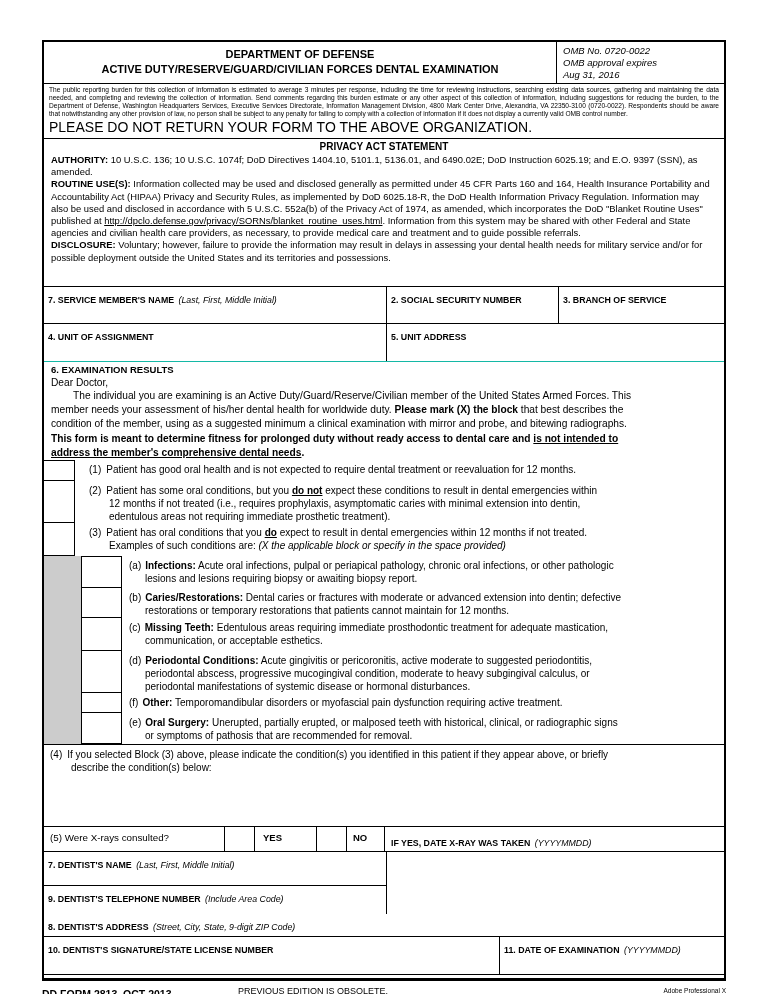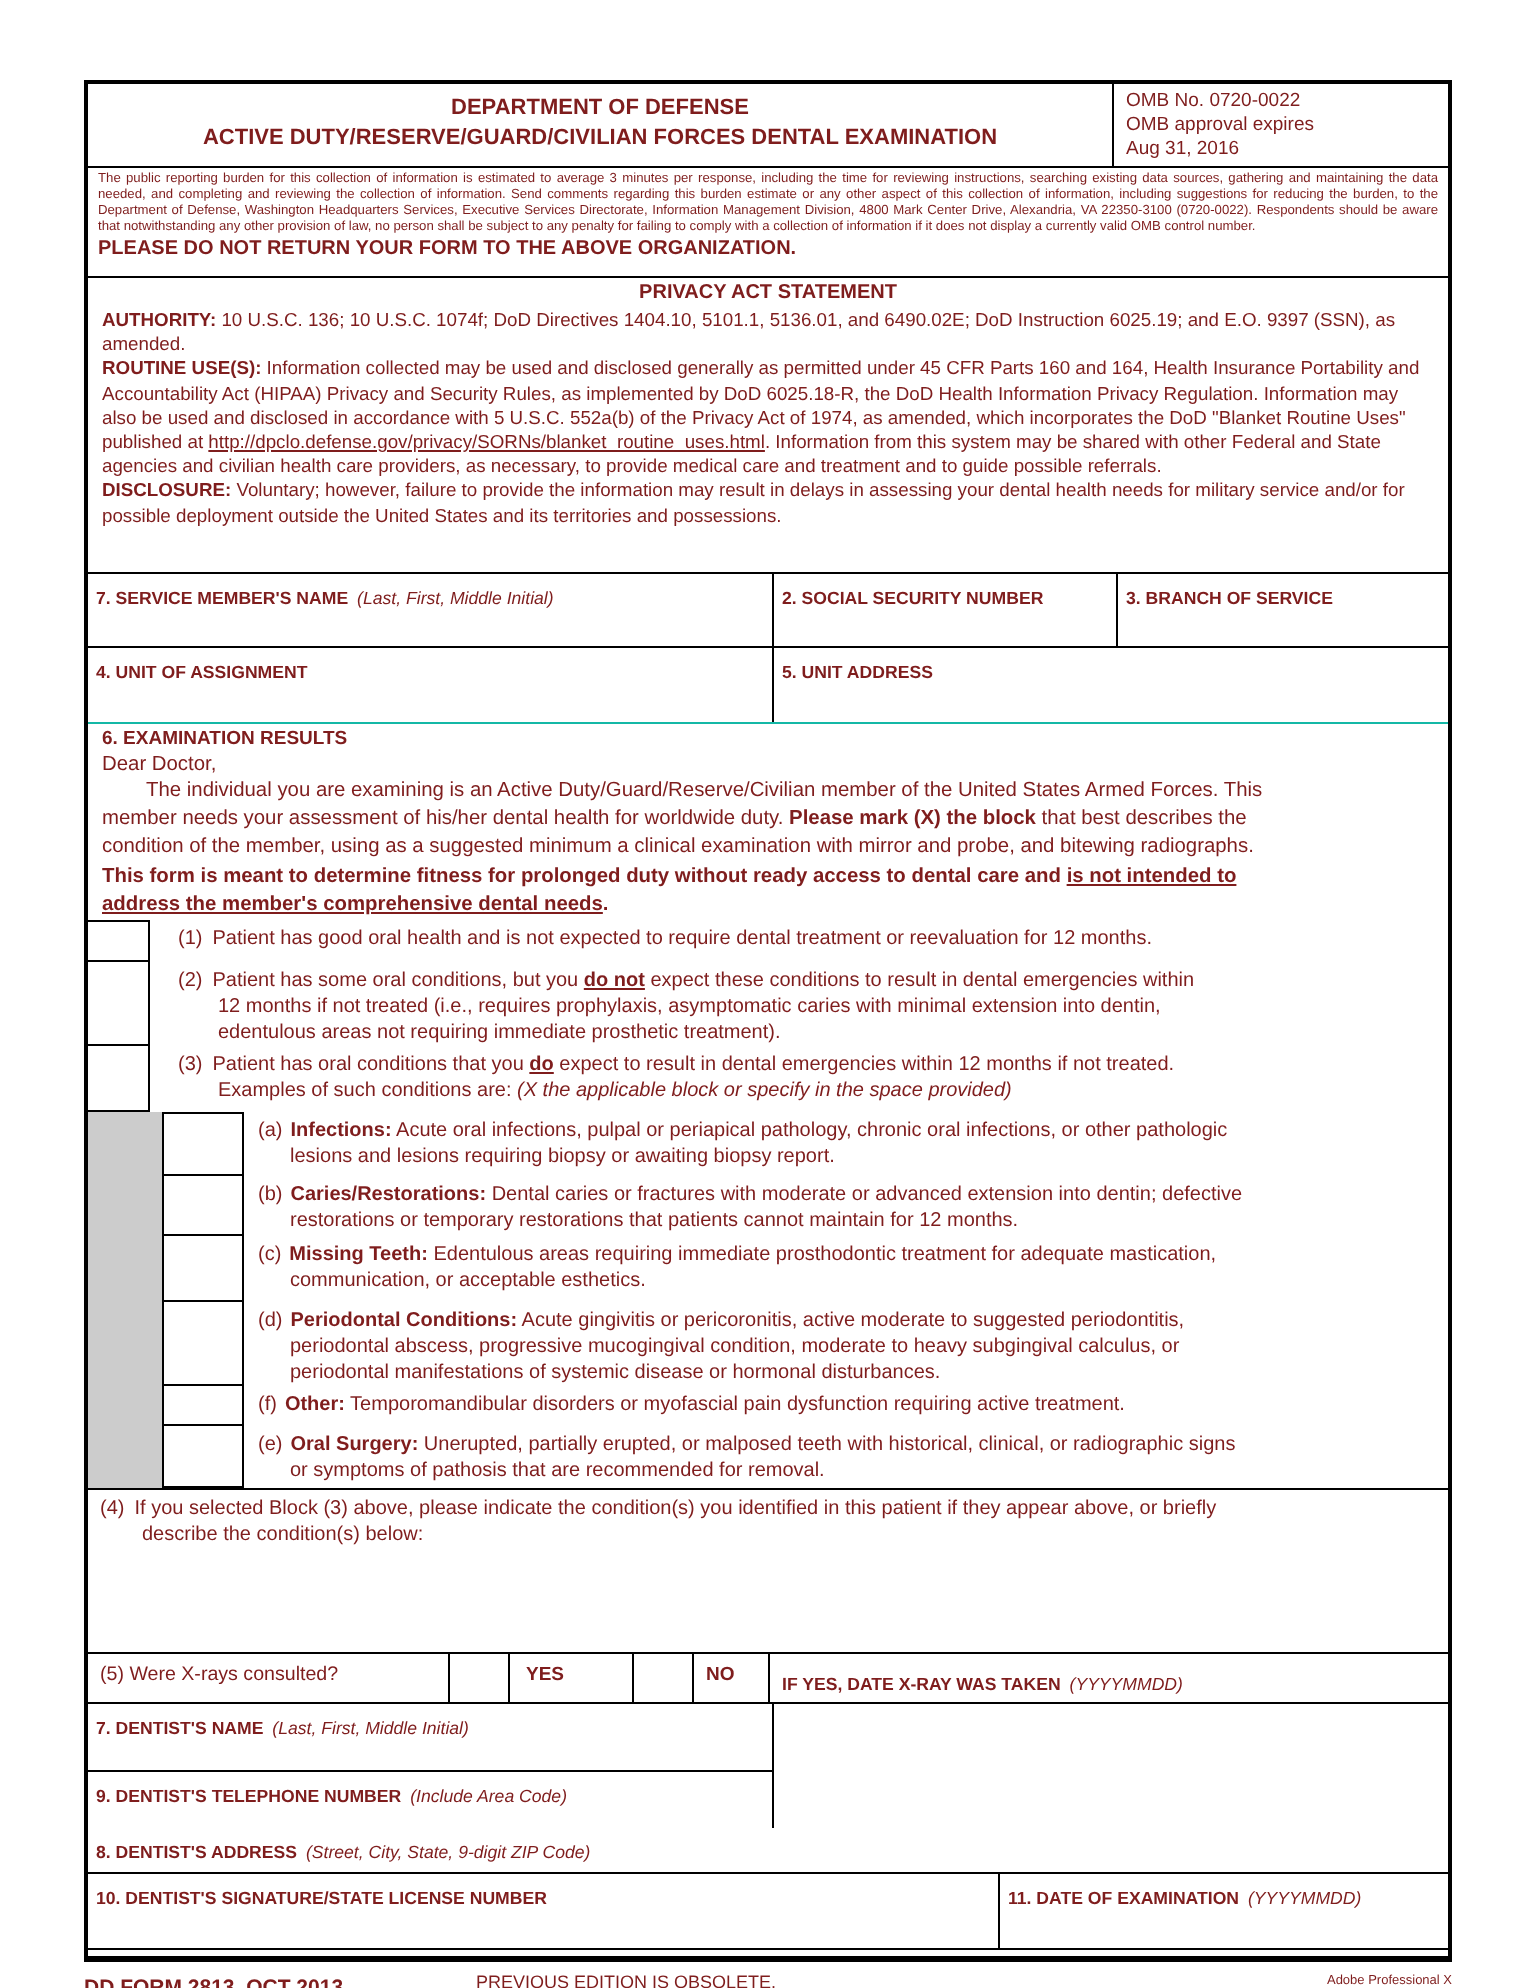--- a/index.html
+++ b/index.html
@@ -1,30 +1,30 @@
 <!DOCTYPE html>
 <html><head>
 <meta charset="utf-8">
 <style>
   html,body{margin:0;padding:0;background:#fff;}
   .page{position:relative;width:768px;height:994px;background:#fff;overflow:hidden;
-        font-family:"Liberation Sans", sans-serif;color:#7f1d1d;}
+        font-family:"Liberation Sans", sans-serif;color:#000000;}
   .form{position:relative;margin:40px 0 0 42px;width:684px;box-sizing:border-box;
         border:2px solid #000;border-bottom:3px solid #000;background:#fff;}
   .form *{box-sizing:border-box;}
   .b{font-weight:bold}.u{text-decoration:underline}.i{font-style:italic}
   .row{display:flex;}
   
   .hdr{display:flex;height:42px;border-bottom:1px solid #000;}
   .hdr-title{flex:1;text-align:center;padding-top:5px;font-weight:bold;font-size:11px;line-height:15px;}
-  .hdr-omb{width:168px;border-left:1px solid #000;font-size:9.5px;line-height:12px;padding:3px 6px;}
+  .hdr-omb{width:168px;border-left:1px solid #000;font-style:italic;font-size:9.5px;line-height:12px;padding:3px 6px;}
   
   .burden{height:55px;border-bottom:1px solid #000;padding:2px 5px;overflow:hidden;}
   .burden-text{font-size:6.6px;line-height:8.1px;text-align:justify;}
-  .burden-bold{font-size:10px;font-weight:bold;margin-top:1px;}
+  .burden-bold{font-size:14px;font-weight:normal;margin-top:1px;}
   
   .privacy{height:148px;border-bottom:1px solid #000;padding:1px 7px;overflow:hidden;}
   .privacy-title{text-align:center;font-weight:bold;font-size:10px;line-height:14px;}
   .pv{font-size:9.4px;line-height:12.2px;}
   
   .cell{padding:2px 4px;overflow:hidden;}
   .flbl{font-weight:bold;font-size:8.8px;}
   .fhint{font-style:italic;font-size:8.8px;}
   .w343{width:343px;border-right:1px solid #000;}
   .w172{width:172px;border-right:1px solid #000;}

